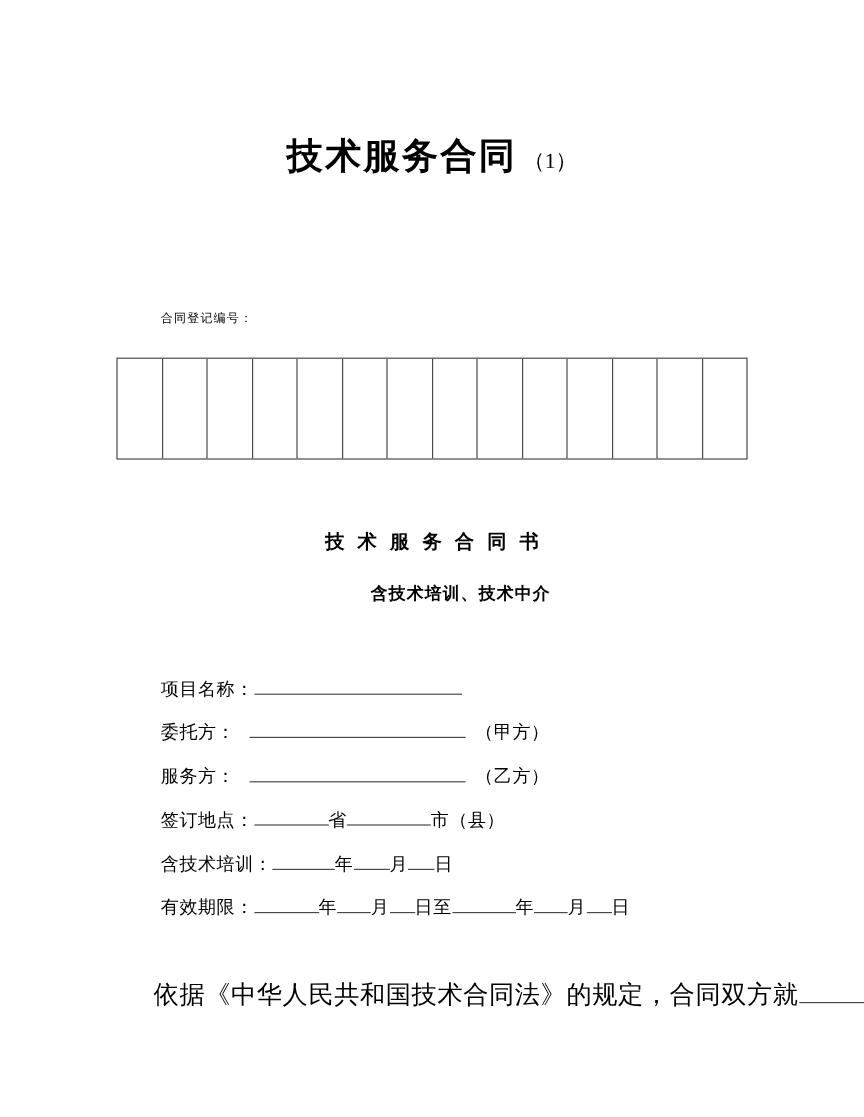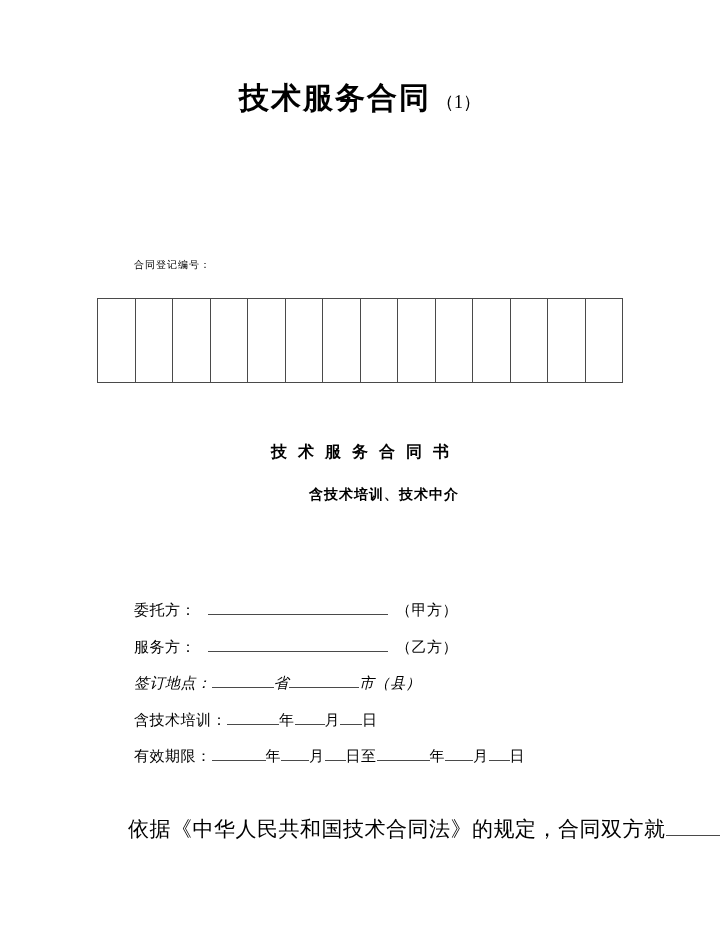--- a/index.html
+++ b/index.html
@@ -18,21 +18,21 @@
   }
 
   
   .title-row {
     position: absolute; left: 0; top: 78; top: 78px;
     width: 720px;
     display: flex; justify-content: center; align-items: baseline;
   }
   .title-main {
     font-family: Liberation Serif, serif;
-    font-weight: 700; font-size: 30px; letter-spacing: 2px;
+    font-weight: 700; font-size: 30px; letter-spacing: 2px; margin-top: 32px;
   }
   .title-suffix {
     font-family: "Liberation Serif", serif;
     font-weight: 400; font-size: 18px; margin-left: 5px;
   }
 
   
   .reg-label {
     position: absolute; left: 134px; top: 258px;
     font-size: 10px; letter-spacing: 1px;
@@ -84,21 +84,21 @@
   .w53  { width: 53px; }
   .w30  { width: 30px; }
   .w28  { width: 28px; }
   .w22  { width: 22px; }
   .w21  { width: 21px; }
   .w128 { width: 128px; }
 
   .line-project  { top: 565px; }
   .line-client   { top: 601px; }
   .line-provider { top: 638px; }
-  .line-location { top: 674px; font-style: italic; }
+  .line-location { top: 674px; }
   .line-date     { top: 711px; }
   .line-validity { top: 747px; }
 
   
   .preamble {
     position: absolute; left: 128px; top: 820px;
     font-size: 21px; line-height: 18px; white-space: nowrap;
     letter-spacing: 0.5px;
   }
 </style>
@@ -127,20 +127,23 @@
       <div class="grid-cell"></div>
       <div class="grid-cell"></div>
       <div class="grid-cell"></div>
       <div class="grid-cell"></div>
       <div class="grid-cell"></div>
     </div>
 
   <div class="heading1">技术服务合同书</div>
   <div class="heading2">含技术培训、技术中介</div>
 
+  <div class="field-line line-project">
+    <span>项目名称：</span><span class="blank w173"></span>
+  </div>
 
   <div class="field-line line-client">
     <span>委托方：</span><span class="blank w180 gap12"></span><span class="gap8">（甲方）</span>
   </div>
 
   <div class="field-line line-provider">
     <span>服务方：</span><span class="blank w180 gap12"></span><span class="gap8">（乙方）</span>
   </div>
 
   <div class="field-line line-location">

